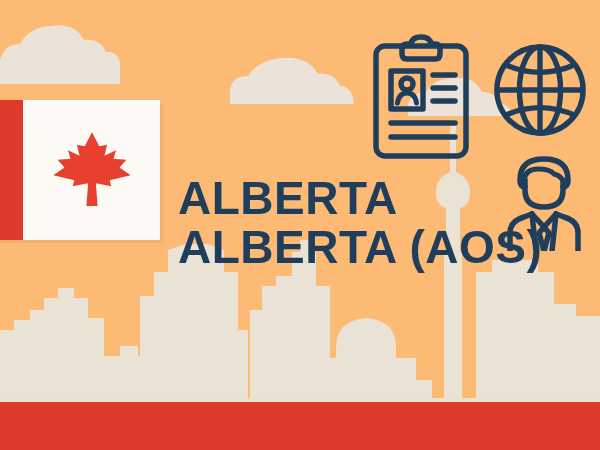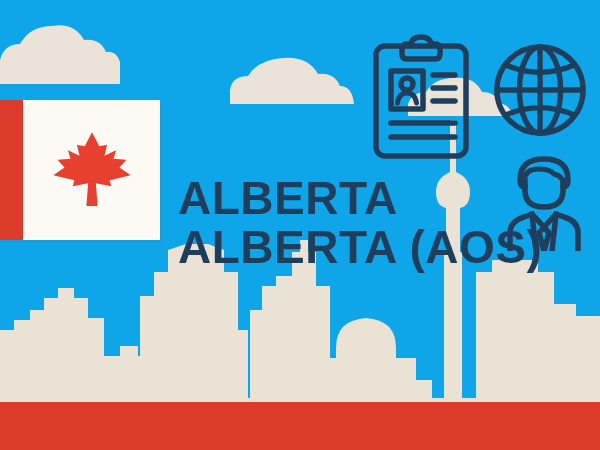--- a/index.html
+++ b/index.html
@@ -5,21 +5,21 @@
   html, body {
     margin: 0;
     padding: 0;
     background: #ffffff;
   }
   #poster {
     position: relative;
     width: 600px;
     height: 450px;
     overflow: hidden;
-    background: #0ea5e9;
+    background: #fdba74;
     font-family: "Liberation Sans", sans-serif;
   }
 
   
   .bg-layer {
     position: absolute;
     left: 0; top: 0;
     width: 600px; height: 450px;
     pointer-events: none;
   }

